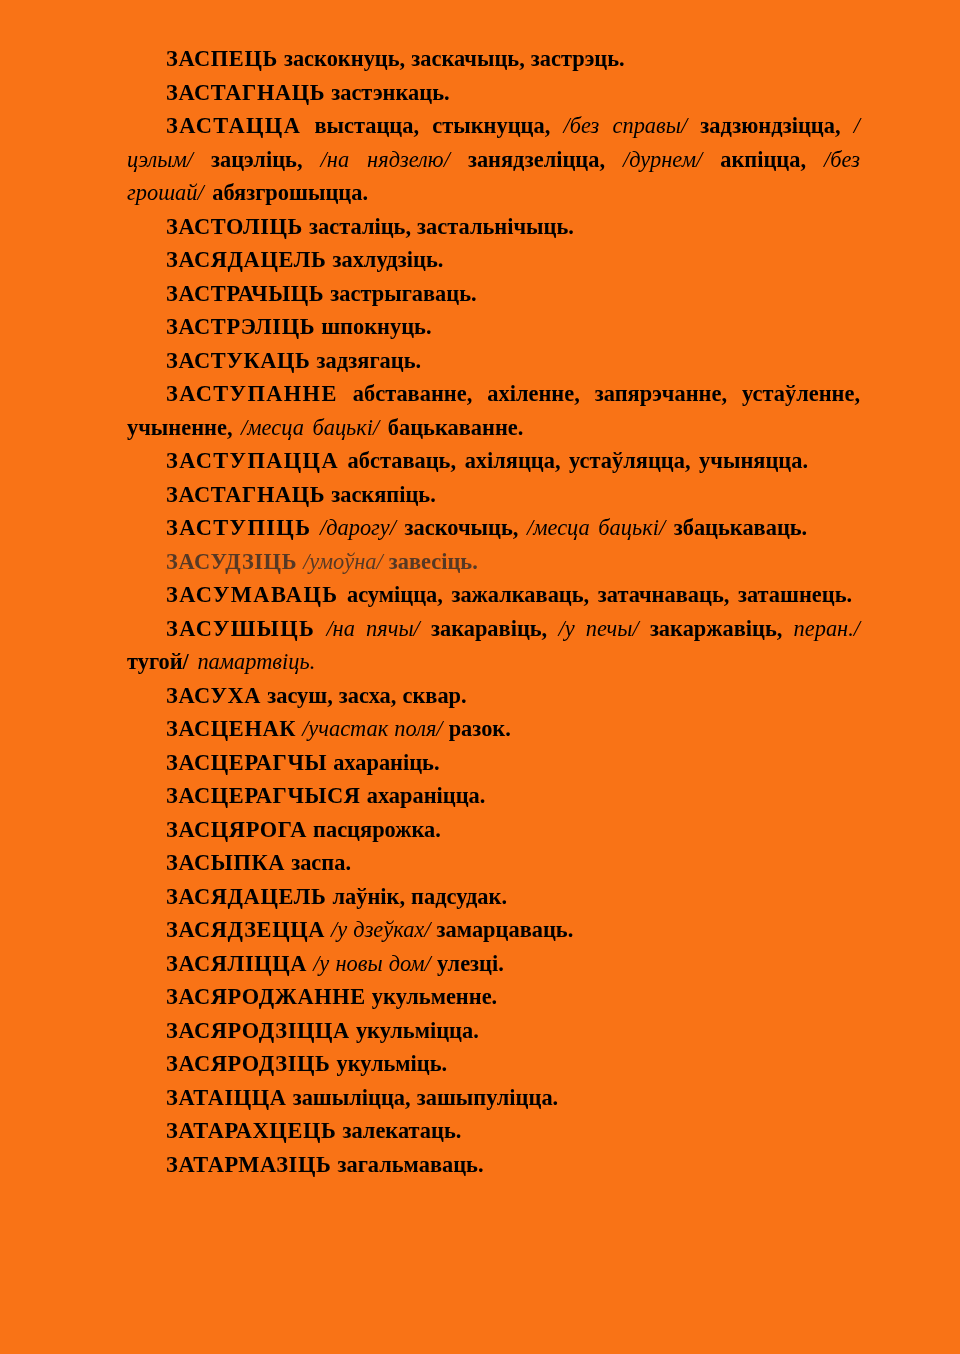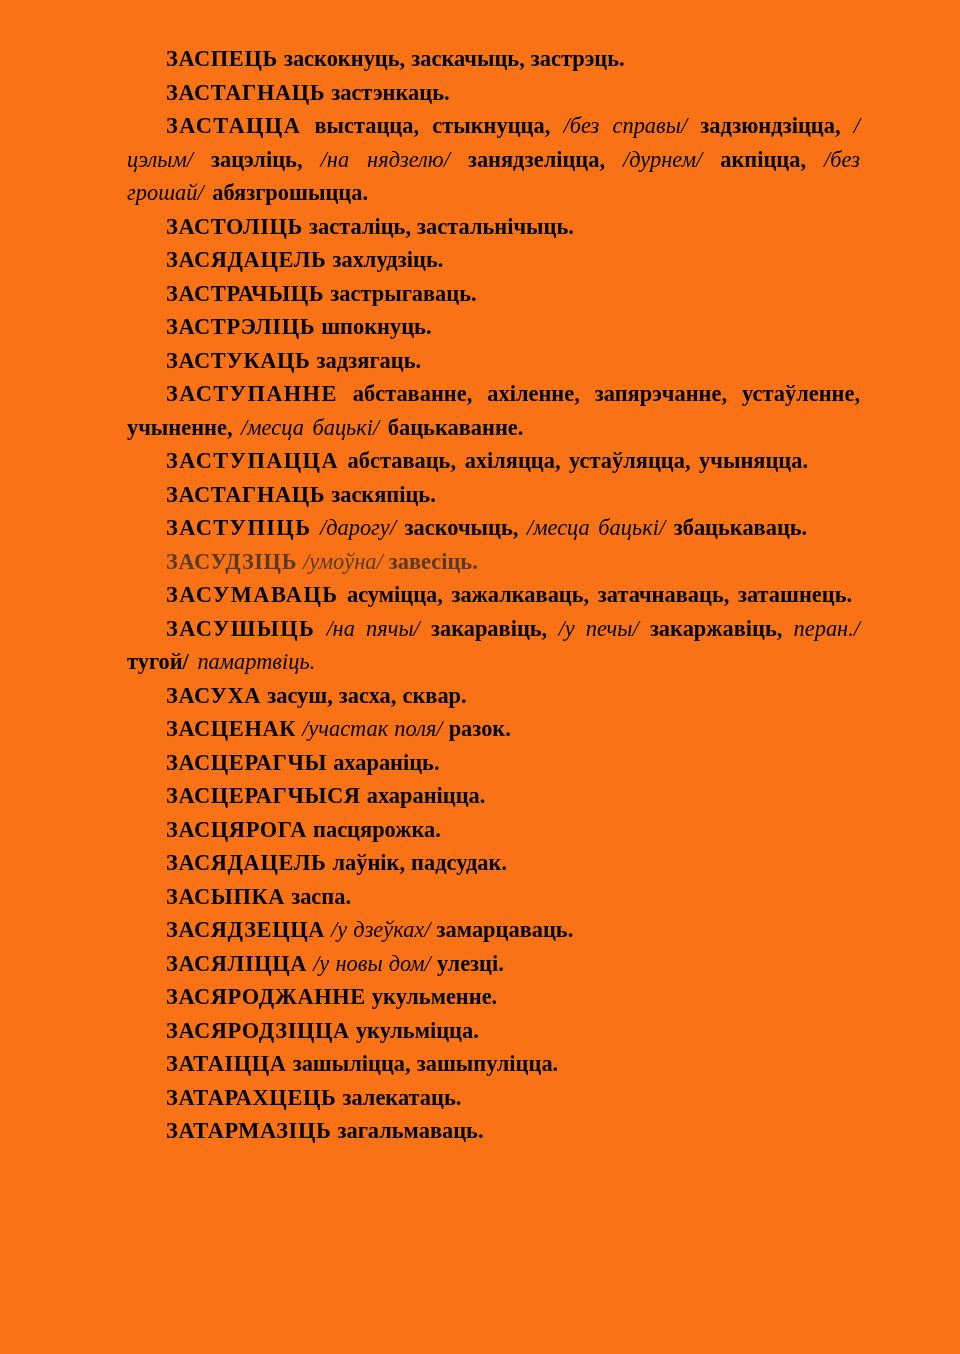--- a/index.html
+++ b/index.html
@@ -97,23 +97,24 @@
       <p class="entry single"><span class="hw">ЗАСТАГНАЦЬ</span> <span><span class="gl">заскяпіць.</span></span></p>
       <p class="entry wrap sp-wide"><span class="hw">ЗАСТУПІЦЬ</span> <span><span class="it">/дарогу/</span><span class="gl"> заскочыць, </span><span class="it">/месца бацькі/</span><span class="gl"> збацькаваць.</span></span></p>
       <p class="entry single faded"><span class="hw">ЗАСУДЗІЦЬ</span> <span><span class="it">/умоўна/</span><span class="gl"> завесіць.</span></span></p>
       <p class="entry wrap sp-wide"><span class="hw">ЗАСУМАВАЦЬ</span> <span><span class="gl">асуміцца, зажалкаваць, затачнаваць, заташнець.</span></span></p>
       <p class="entry wrap sp-wide"><span class="hw">ЗАСУШЫЦЬ</span> <span><span class="it">/на пячы/</span><span class="gl"> закаравіць, </span><span class="it">/у печы/</span><span class="gl"> закаржавіць, </span><span class="it">перан./</span><span class="gl">тугой/</span><span class="it"> памартвіць.</span></span></p>
       <p class="entry single"><span class="hw">ЗАСУХА</span> <span><span class="gl">засуш, засха, сквар.</span></span></p>
       <p class="entry single"><span class="hw">ЗАСЦЕНАК</span> <span><span class="it">/участак поля/</span><span class="gl"> разок.</span></span></p>
       <p class="entry single"><span class="hw">ЗАСЦЕРАГЧЫ</span> <span><span class="gl">ахараніць.</span></span></p>
       <p class="entry single"><span class="hw">ЗАСЦЕРАГЧЫСЯ</span> <span><span class="gl">ахараніцца.</span></span></p>
       <p class="entry single"><span class="hw">ЗАСЦЯРОГА</span> <span><span class="gl">пасцярожка.</span></span></p>
+      <p class="entry single"><span class="hw">ЗАСЫПКА</span> <span><span class="gl">заспа.</span></span></p>
       <p class="entry single"><span class="hw">ЗАСЯДАЦЕЛЬ</span> <span><span class="gl">лаўнік, падсудак.</span></span></p>
-      <p class="entry single"><span class="hw">ЗАСЫПКА</span> <span><span class="gl">заспа.</span></span></p>
       <p class="entry single"><span class="hw">ЗАСЯДЗЕЦЦА</span> <span><span class="it">/у дзеўках/</span><span class="gl"> замарцаваць.</span></span></p>
       <p class="entry single"><span class="hw">ЗАСЯЛІЦЦА</span> <span><span class="it">/у новы дом/</span><span class="gl"> улезці.</span></span></p>
       <p class="entry single"><span class="hw">ЗАСЯРОДЖАННЕ</span> <span><span class="gl">укульменне.</span></span></p>
       <p class="entry single"><span class="hw">ЗАСЯРОДЗІЦЦА</span> <span><span class="gl">укульміцца.</span></span></p>
+      <p class="entry single"><span class="hw">ЗАСЯРОДЗІЦЬ</span> <span><span class="gl">укульміць.</span></span></p>
       <p class="entry single"><span class="hw">ЗАТАІЦЦА</span> <span><span class="gl">зашыліцца, зашыпуліцца.</span></span></p>
       <p class="entry single"><span class="hw">ЗАТАРАХЦЕЦЬ</span> <span><span class="gl">залекатаць.</span></span></p>
       <p class="entry single"><span class="hw">ЗАТАРМАЗІЦЬ</span> <span><span class="gl">загальмаваць.</span></span></p>
     </div>
 </div>
 
 </body></html>

